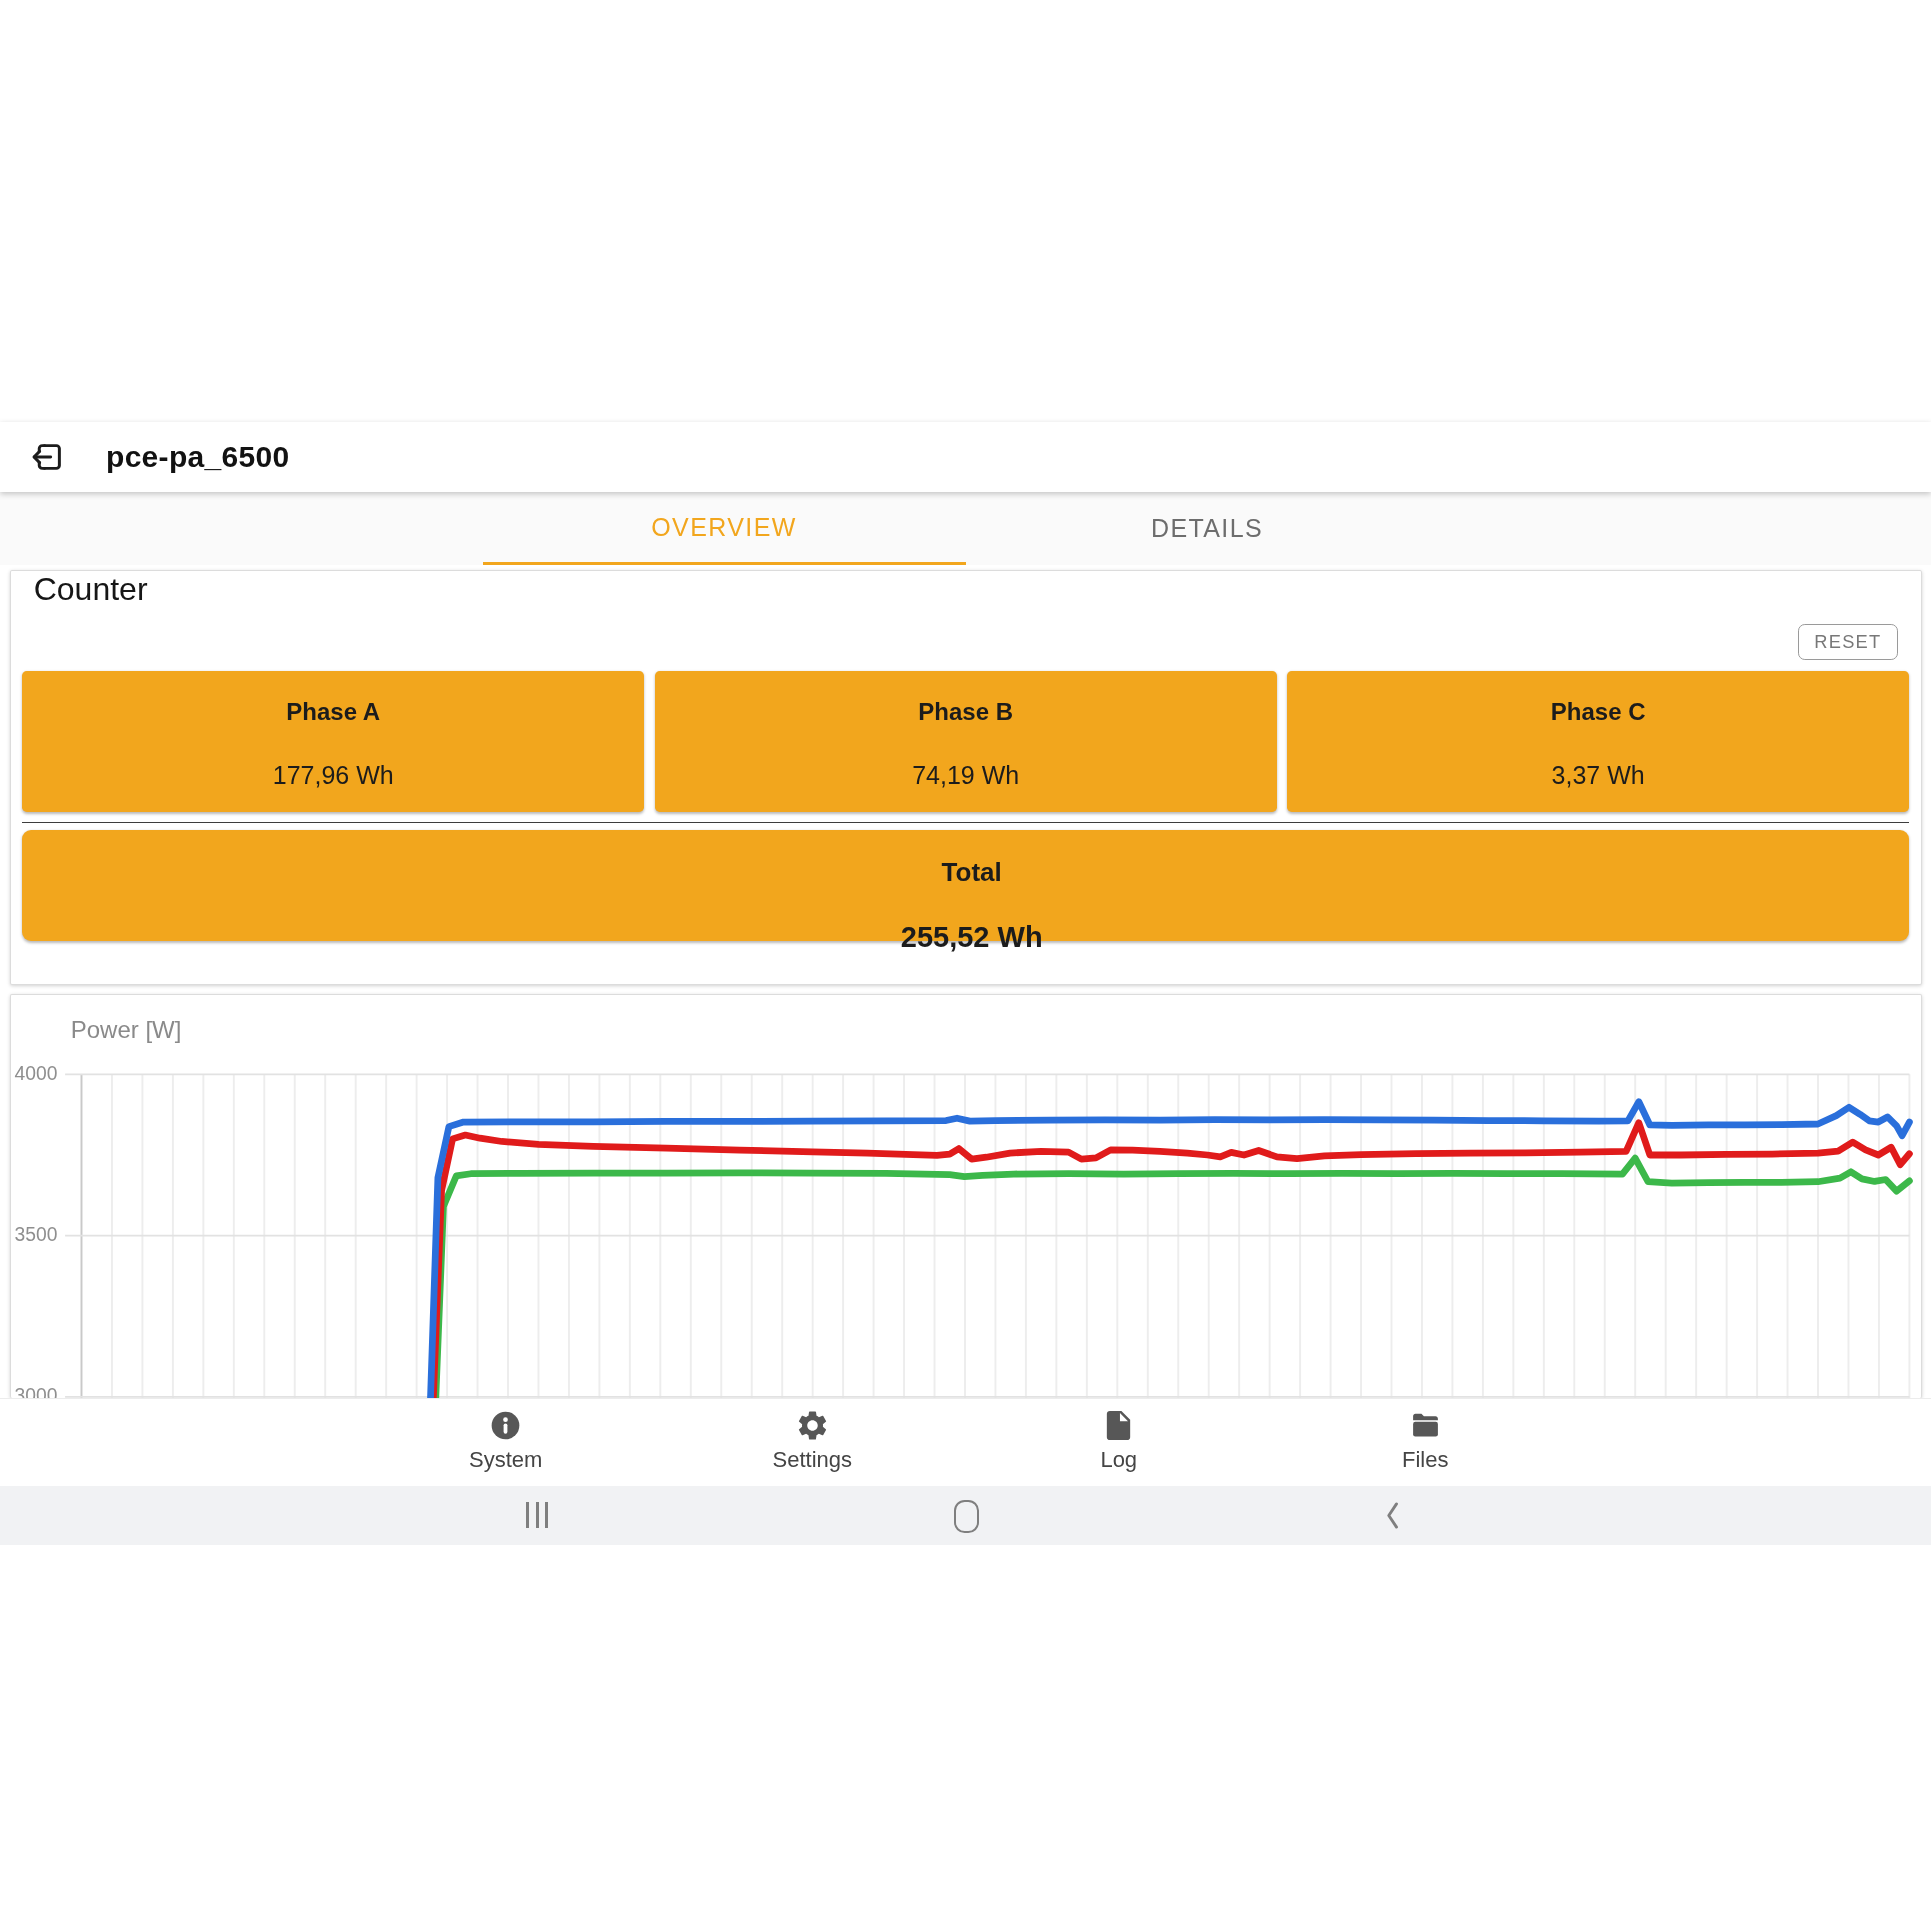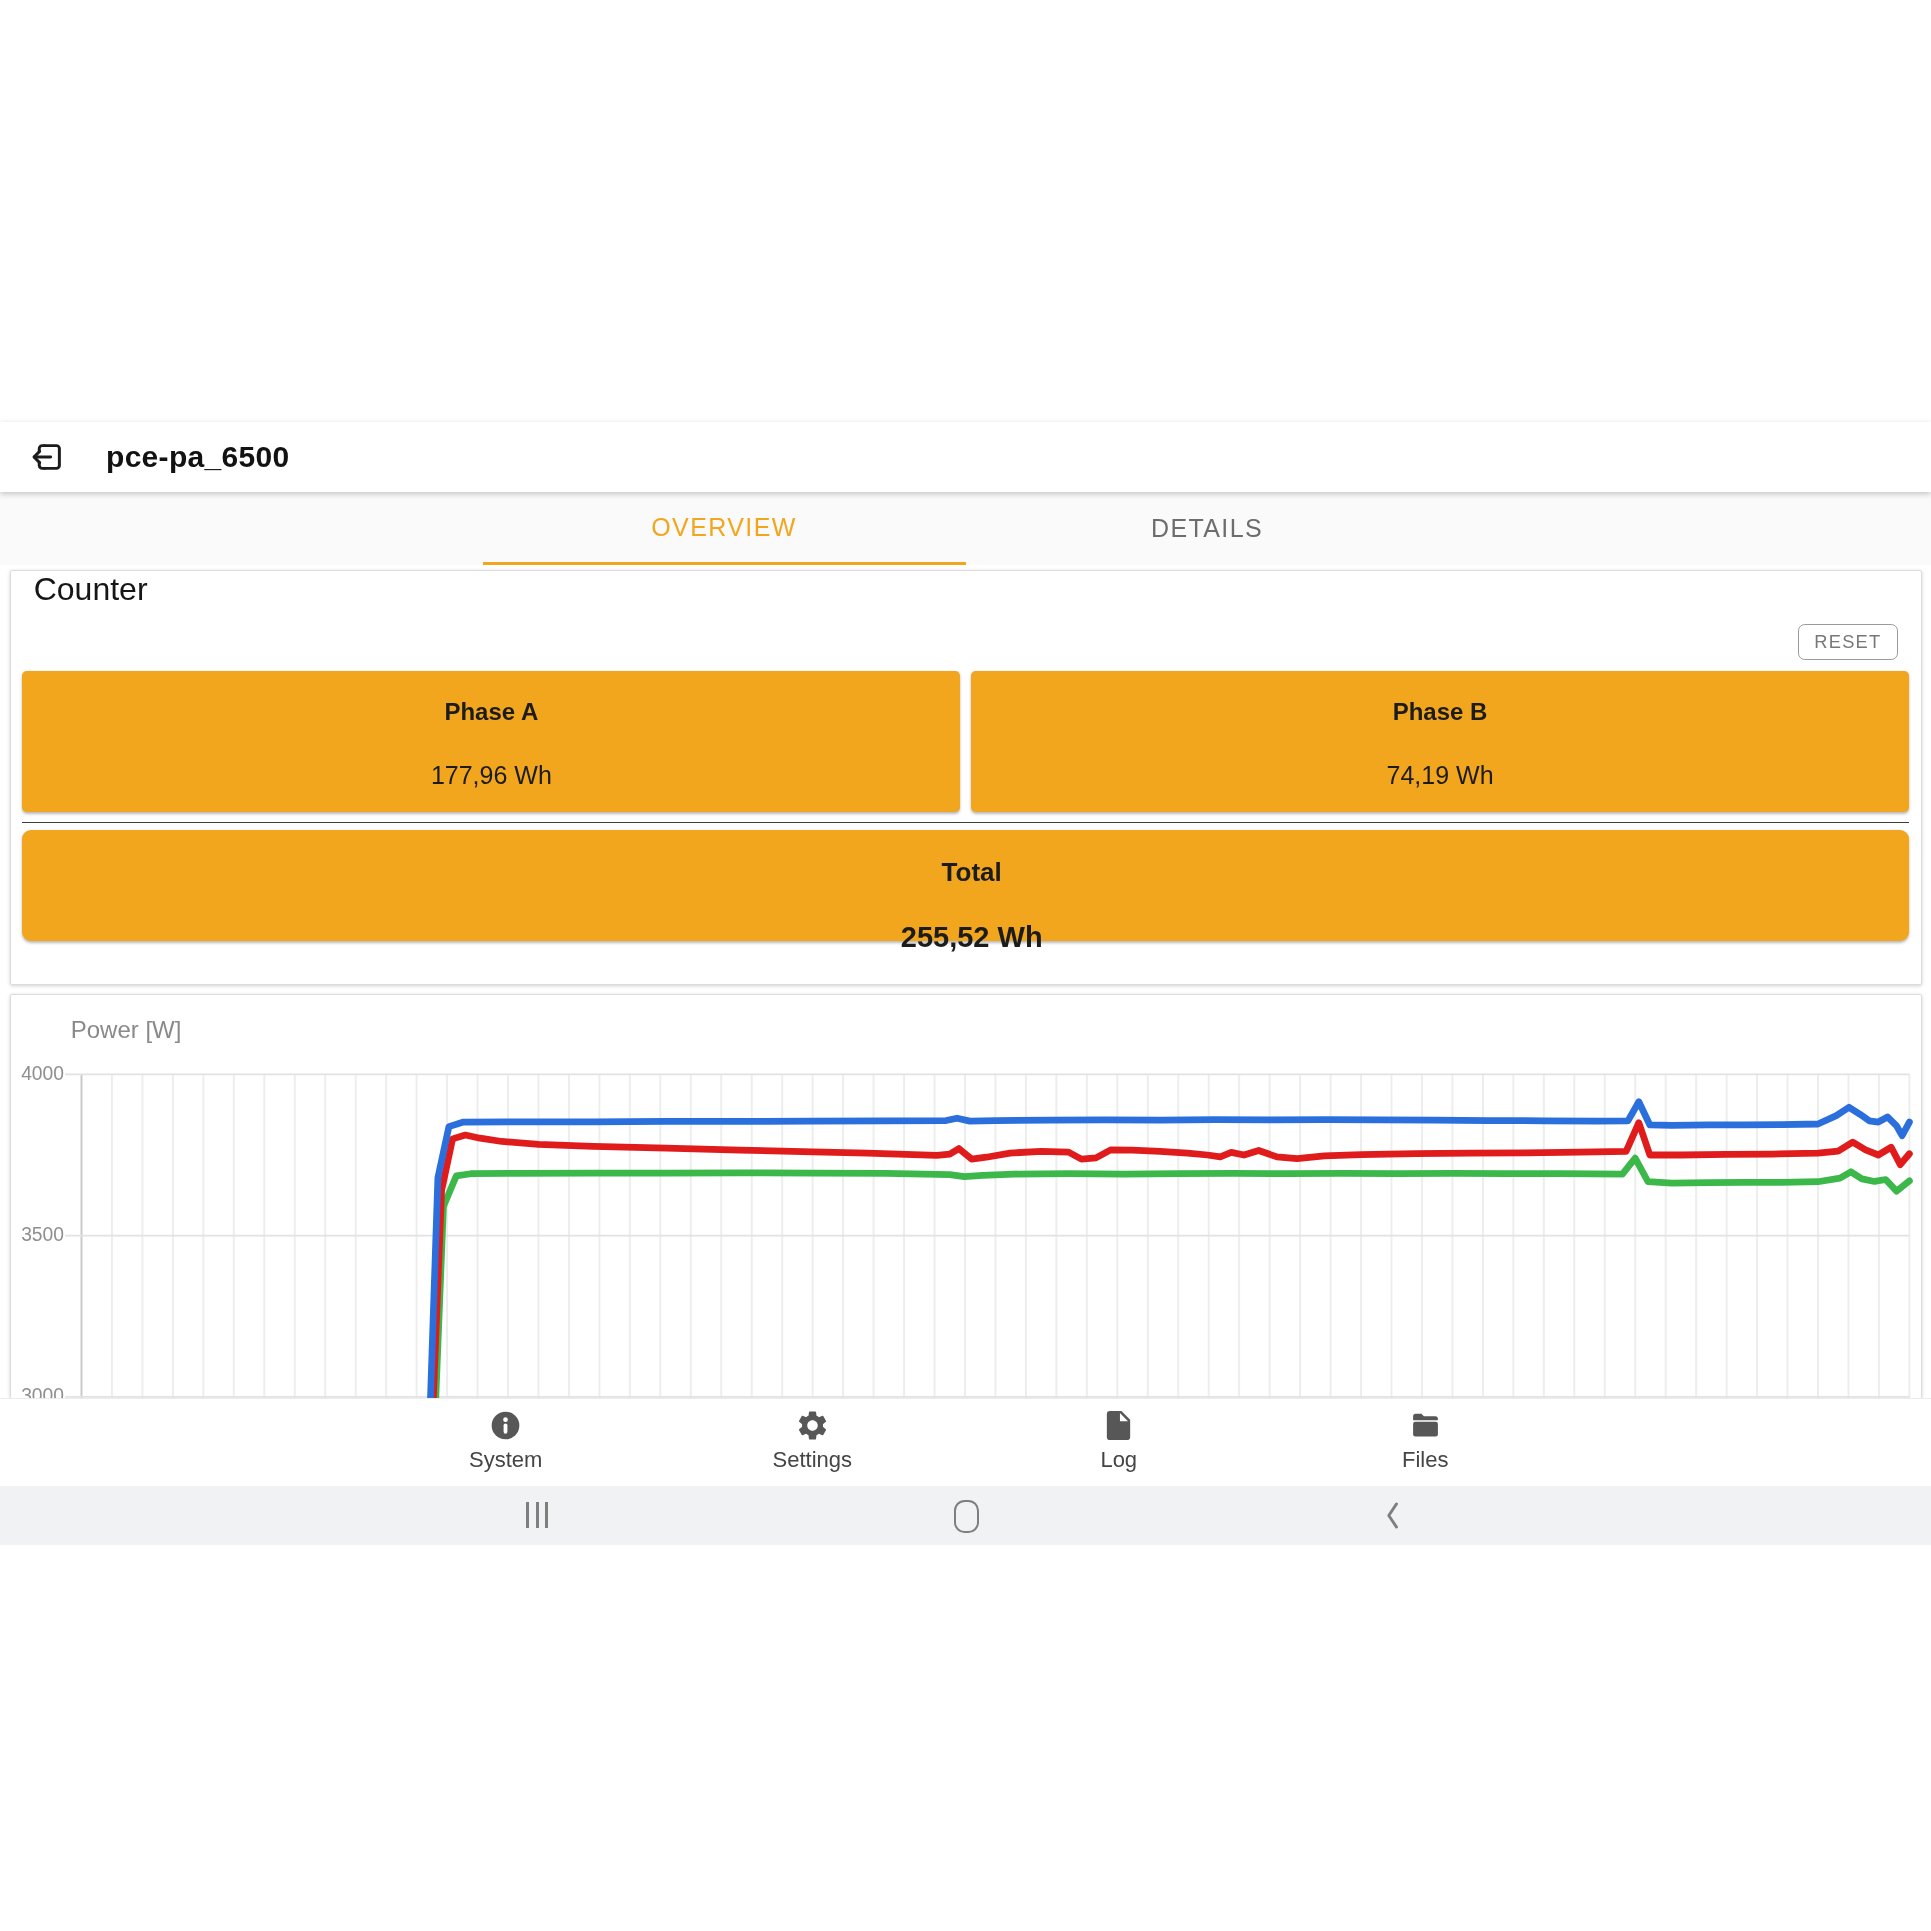--- a/index.html
+++ b/index.html
@@ -40,21 +40,21 @@
   .total-box{position:absolute;top:259px;left:11.6px;right:11.6px;height:111px;background:var(--accent);
              border-radius:9px;box-shadow:0 1.9px 2.9px rgba(0,0,0,.28);text-align:center;padding-left:12px;}
   .total-name{margin-top:27px;font-size:26px;font-weight:bold;color:#1c1c1c;}
   .total-value{margin-top:33px;font-size:29px;font-weight:bold;color:#1c1c1c;}
 
   
   .chart-card{position:absolute;top:994px;left:9.7px;width:1912px;height:404px;overflow:hidden;
               border-bottom:none;}
   .chart-title{position:absolute;top:21px;left:48px;font-size:24px;color:#8a8a8a;margin-left:12px;}
   #chart-svg{position:absolute;top:0;left:0;}
-  .ytick{position:absolute;left:3.9px;width:56px;text-align:center;font-size:19.3px;color:#8f8f8f;}
+  .ytick{position:absolute;left:3.9px;width:56px;text-align:left;font-size:19.3px;color:#8f8f8f;}
 
   
   .bottomnav{position:absolute;top:1398px;left:0;width:1931px;height:88px;background:#fff;
              border-top:1px solid #ececec;display:flex;justify-content:center;z-index:20;box-sizing:border-box;}
   .nav-items{width:1226px;display:flex;}
   .nav-item{flex:1;display:flex;flex-direction:column;align-items:center;padding-top:9px;cursor:pointer;}
   .nav-item svg{width:35px;height:35px;}
   .nav-label{margin-top:3.9px;font-size:22px;color:#454545;}
   .nav-item.active .nav-label{color:var(--accent);}
 
@@ -93,20 +93,24 @@
   <button class="reset-btn">RESET</button>
 
   <div class="phase-row">
     <div class="phase-box">
       <div class="phase-name">Phase A</div>
       <div class="phase-value">177,96 Wh</div>
     </div>
     <div class="phase-box">
       <div class="phase-name">Phase B</div>
       <div class="phase-value">74,19 Wh</div>
+    </div>
+    <div class="phase-box">
+      <div class="phase-name">Phase C</div>
+      <div class="phase-value">3,37 Wh</div>
     </div>
   </div>
 
   <div class="counter-divider"></div>
 
   <div class="total-box">
     <div class="total-name">Total</div>
     <div class="total-value">255,52 Wh</div>
   </div>
 </div>

